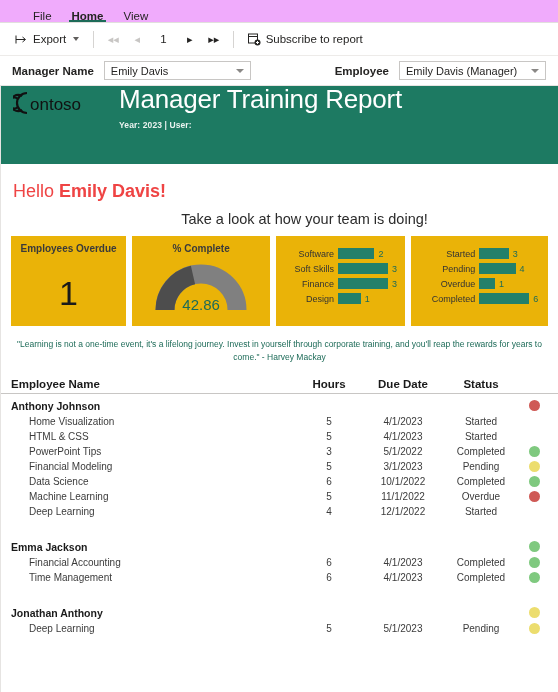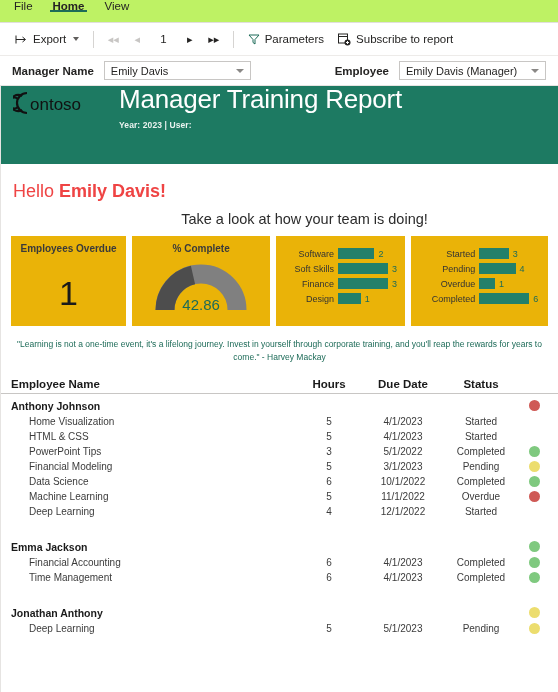--- a/index.html
+++ b/index.html
@@ -6,24 +6,24 @@
   html, body {
     width: 558px; height: 692px;
     font-family: "Liberation Sans", sans-serif;
     background: #ffffff;
     overflow: hidden;
     color: #252423;
   }
 
   
   .ribbon-tabs {
-    display: flex; align-items: flex-start;
+    display: flex; align-items: flex-end;
     height: 23px;
-    background: #bef264;
-    padding-left: 4px;
+    background: #f0abfc;
+    padding-left: 23px;
     border-bottom: 1px solid #e1dfdd;
   }
   .ribbon-tab {
     font-size: 11.5px; color: #252423;
     padding: 0 10px;
     display: flex; align-items: center;
     position: relative;
     cursor: default;
   }
   .ribbon-tab.active { font-weight: bold; }
@@ -231,28 +231,20 @@
     <div class="pg-btn">
       <span>▸</span>
     </div>
     <div class="pg-btn">
       <span>▸▸</span>
     </div>
   </div>
 
   <div class="tb-sep"></div>
 
-  <div class="tb-item">
-    <span style="display:flex;align-items:center;">
-      <svg width="12" height="12" viewBox="0 0 12 12">
-        <polygon points="1,2 11,2 7,6.5 7,11 5,9.5 5,6.5" fill="none" stroke="#1d6b58" stroke-width="1"></polygon>
-      </svg>
-    </span>
-    <span>Parameters</span>
-  </div>
 
   <div class="tb-item">
     <span style="display:flex;align-items:center;">
       <svg width="13" height="13" viewBox="0 0 13 13">
         <rect x="0.5" y="1" width="9" height="9" fill="none" stroke="#252423" stroke-width="1"></rect>
         <line x1="0.5" y1="3.5" x2="9.5" y2="3.5" stroke="#252423" stroke-width="1"></line>
         <circle cx="9.5" cy="9.5" r="3" fill="#252423"></circle>
         <line x1="8" y1="9.5" x2="11" y2="9.5" stroke="#fff" stroke-width="1"></line>
         <line x1="9.5" y1="8" x2="9.5" y2="11" stroke="#fff" stroke-width="1"></line>
       </svg>

